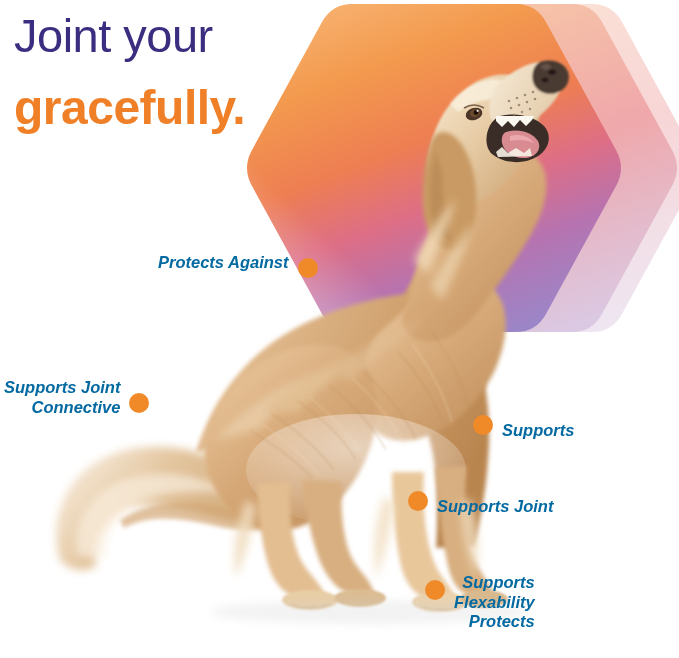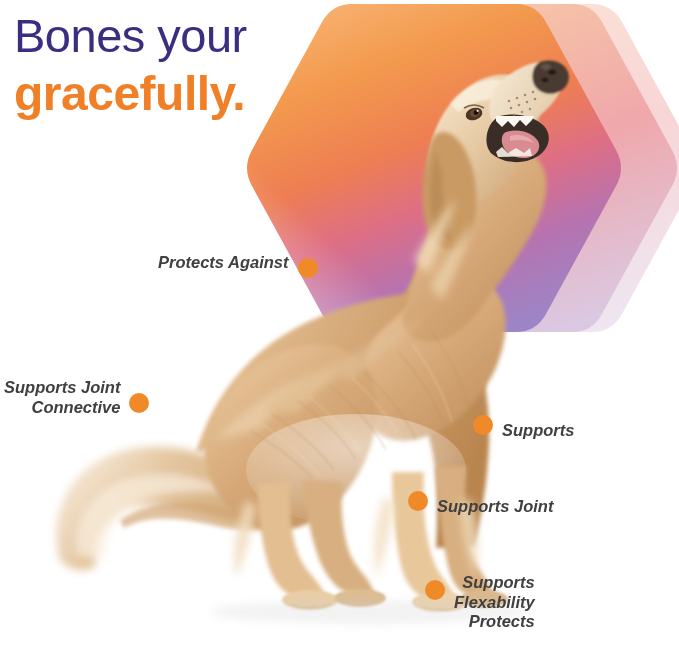--- a/index.html
+++ b/index.html
@@ -8,25 +8,25 @@
 
   
   .hexlayer{position:absolute;top:0;left:0;width:679px;height:658px;pointer-events:none;}
 
   
   .dogwrap{position:absolute;left:0;top:0;width:679px;height:658px;}
 
   
   #headline{position:absolute;left:14px;top:8px;z-index:40;}
   .hl-line{font-size:47px;line-height:55px;letter-spacing:-0.5px;color:#3B2D7F;font-weight:400;white-space:nowrap;}
-  .hl-accent{font-size:48px;line-height:56px;color:#F08028;font-weight:bold;letter-spacing:-0.5px;white-space:nowrap;margin-top:3px;}
+  .hl-accent{font-size:48px;line-height:56px;color:#F08028;font-weight:bold;letter-spacing:-0.5px;white-space:nowrap;margin-top:17px;}
 
   
   .callout{position:absolute;z-index:45;display:flex;align-items:center;}
-  .callout .txt{font-style:italic;font-weight:bold;color:#404040;font-size:16.5px;line-height:19.5px;white-space:nowrap;}
+  .callout .txt{font-style:italic;font-weight:bold;color:#0369a1;font-size:16.5px;line-height:19.5px;white-space:nowrap;}
   .callout.right .txt{text-align:right;}
   .callout.left .txt{text-align:right;}
   .dot{width:20px;height:20px;border-radius:50%;background:#F08A28;flex:0 0 auto;}
   .callout.right .dot{margin-left:9px;}
   .callout.left .dot{margin-right:9px;}
 </style>
 </head>
 <body>
 
 <div id="stage">
@@ -311,21 +311,21 @@
       <path d="M 262 424 C 284 440 304 456 320 476"></path>
       <path d="M 308 396 C 330 414 350 434 364 458"></path>
       <path d="M 352 378 C 374 398 392 420 404 446"></path>
       <path d="M 412 344 C 430 368 444 394 452 422"></path>
     </g>
 
     <ellipse cx="370" cy="612" rx="160" ry="12" fill="#CFCFCF" opacity="0.25" filter="url(#furblurSoft)"></ellipse>
   </svg>
 
   <div id="headline">
-    <div class="hl-line">Bones your</div>
+    <div class="hl-line">Joint your</div>
     <div class="hl-accent">gracefully.</div>
   </div>
 
   <div class="callout right" style="left:158px; top:248px;">
     <div class="txt">
       <div>Protects Against</div>
     </div>
     <div class="dot" style="margin-top:10px;"></div>
   </div>
 

